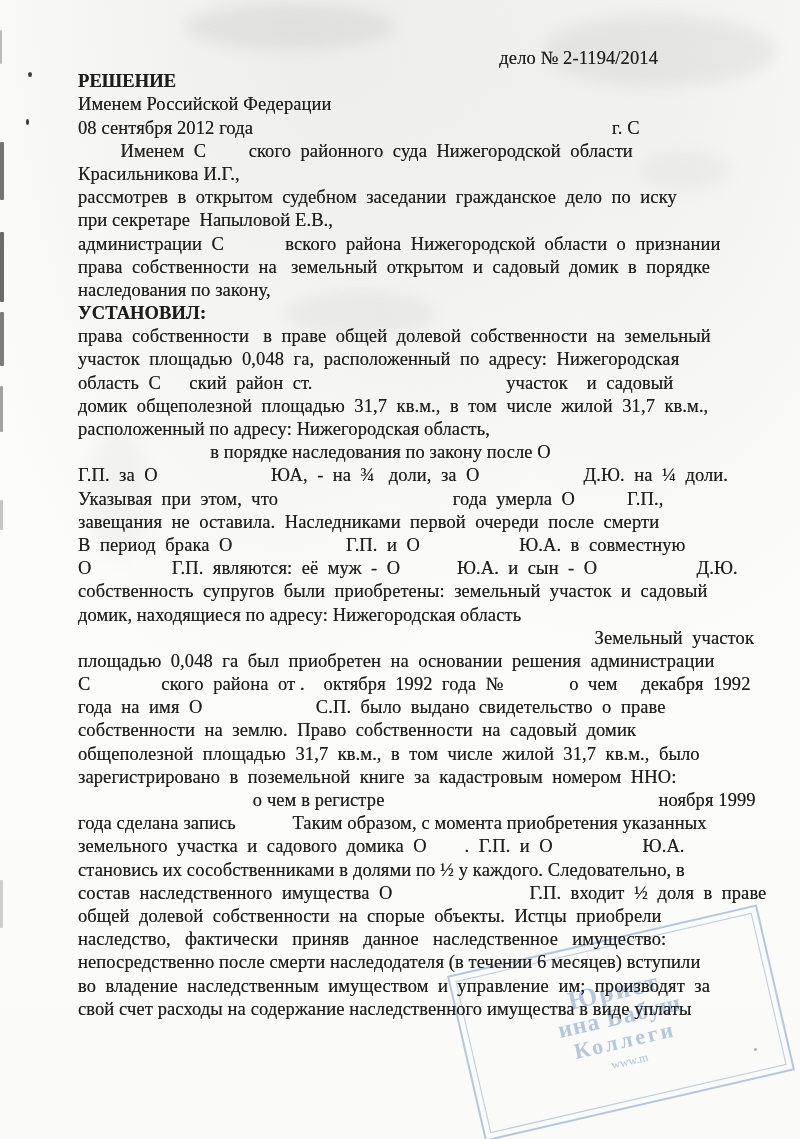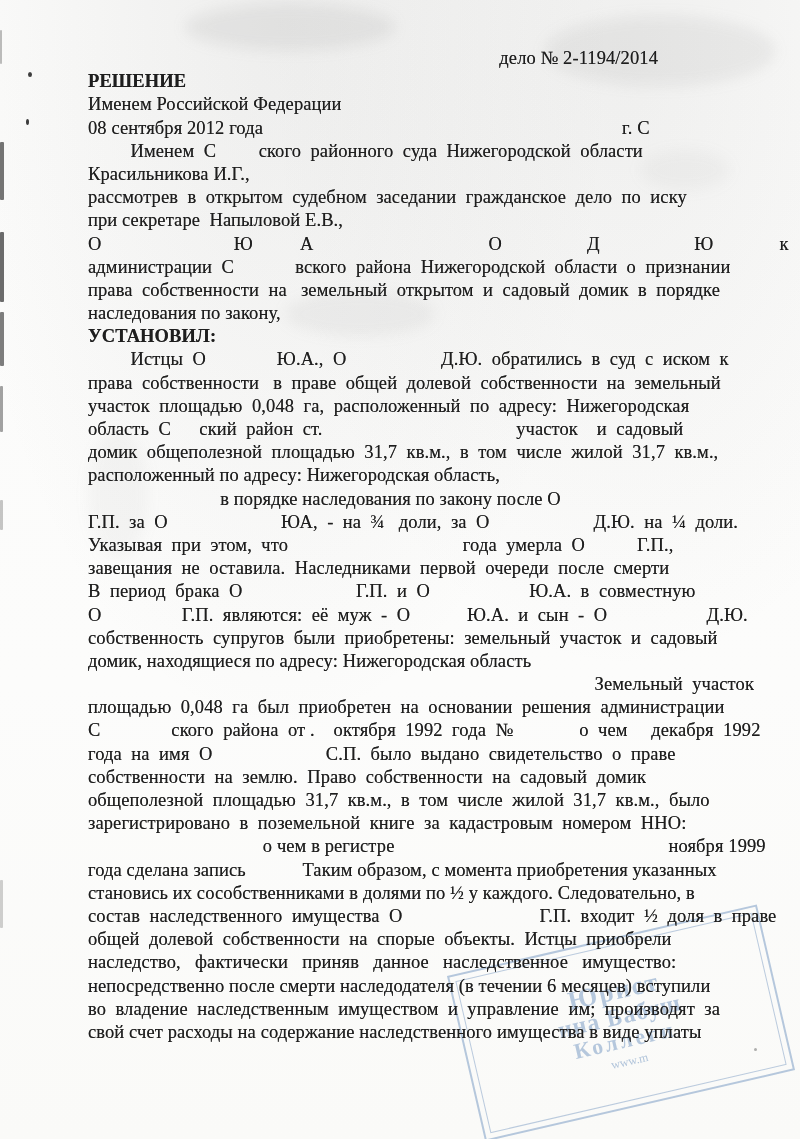--- a/index.html
+++ b/index.html
@@ -15,21 +15,21 @@
       radial-gradient(ellipse at 78% 6%, rgba(120,120,120,0.09), rgba(0,0,0,0) 40%),
       linear-gradient(180deg,#fbfbfa 0%, #fcfcfb 60%, #fafaf8 100%);
   }
   
   .doc{
     position:absolute;left:78px;top:47px;width:676px;
     font-size:18.5px;line-height:23.2px;color:#1e1e1e;
     text-shadow:0 0 0.5px rgba(20,20,20,0.65);
     letter-spacing:0.1px;
   }
-  .line{white-space:pre;height:23.2px;margin-left:10px;}
+  .line{white-space:pre;height:23.2px;}
   .a-center{text-align:left;}
   .a-right{text-align:right;}
   .bold{font-weight:700;}
   
   .stamp{
     position:absolute;left:462px;top:938px;width:318px;height:170px;
     transform:rotate(-13deg);
     border:2.5px solid rgba(124,156,196,0.55);
     padding:5px;box-sizing:border-box;z-index:1;
   }
@@ -74,26 +74,24 @@
 
   <div class="doc" id="doc-lines">
       <div class="line a-right" style="padding-right: 96px;">дело № 2-1194/2014</div>
       <div class="line a-center bold">РЕШЕНИЕ</div>
       <div class="line a-center">Именем Российской Федерации</div>
       <div class="line">08 сентября 2012 года                                                                            г. С</div>
       <div class="line">         Именем  С         ского  районного  суда  Нижегородской  области</div>
       <div class="line">Красильникова И.Г.,</div>
       <div class="line">рассмотрев  в  открытом  судебном  заседании  гражданское  дело  по  иску</div>
       <div class="line">при секретаре  Напыловой Е.В.,</div>
-      <div class="line">О                            Ю          А                                     О                  Д                    Ю              к</div>
       <div class="line">администрации  С             вского  района  Нижегородской  области  о  признании</div>
       <div class="line">права  собственности  на   земельный  открытом  и  садовый  домик  в  порядке</div>
       <div class="line">наследования по закону,</div>
       <div class="line a-center bold">УСТАНОВИЛ:</div>
-      <div class="line">         Истцы  О               Ю.А.,  О                    Д.Ю.  обратились  в  суд  с  иском  к</div>
       <div class="line">права  собственности   в  праве  общей  долевой  собственности  на  земельный</div>
       <div class="line">участок  площадью  0,048  га,  расположенный  по  адресу:  Нижегородская</div>
       <div class="line">область  С      ский  район  ст.                                         участок    и  садовый</div>
       <div class="line">домик  общеполезной  площадью  31,7  кв.м.,  в  том  числе  жилой  31,7  кв.м.,</div>
       <div class="line">расположенный по адресу: Нижегородская область,</div>
       <div class="line">                            в порядке наследования по закону после О</div>
       <div class="line">Г.П.  за  О                        ЮА,  -  на  ¾   доли,  за  О                      Д.Ю.  на  ¼  доли.</div>
       <div class="line">Указывая  при  этом,  что                                     года  умерла  О           Г.П.,</div>
       <div class="line">завещания  не  оставила.  Наследниками  первой  очереди  после  смерти</div>
       <div class="line">В  период  брака  О                        Г.П.  и  О                     Ю.А.  в  совместную</div>
@@ -102,20 +100,21 @@
       <div class="line">домик, находящиеся по адресу: Нижегородская область</div>
       <div class="line a-right">Земельный  участок</div>
       <div class="line">площадью  0,048  га  был  приобретен  на  основании  решения  администрации</div>
       <div class="line">С               ского  района  от .    октября  1992  года  №              о  чем     декабря  1992</div>
       <div class="line">года  на  имя  О                        С.П.  было  выдано  свидетельство  о  праве</div>
       <div class="line">собственности  на  землю.  Право  собственности  на  садовый  домик</div>
       <div class="line">общеполезной  площадью  31,7  кв.м.,  в  том  числе  жилой  31,7  кв.м.,  было</div>
       <div class="line">зарегистрировано  в  поземельной  книге  за  кадастровым  номером  ННО:</div>
       <div class="line">                                     о чем в регистре                                                          ноября 1999</div>
       <div class="line">года сделана запись            Таким образом, с момента приобретения указанных</div>
+      <div class="line">земельного  участка  и  садового  домика  О        .  Г.П.  и  О                   Ю.А.</div>
       <div class="line">становись их сособственниками в долями по ½ у каждого. Следовательно, в</div>
       <div class="line">состав  наследственного  имущества  О                             Г.П.  входит  ½  доля  в  праве</div>
       <div class="line">общей  долевой  собственности  на  спорые  объекты.  Истцы  приобрели</div>
       <div class="line">наследство,   фактически   приняв   данное   наследственное   имущество:</div>
       <div class="line">непосредственно после смерти наследодателя (в течении 6 месяцев) вступили</div>
       <div class="line">во  владение  наследственным  имуществом  и  управление  им;  производят  за</div>
       <div class="line">свой счет расходы на содержание наследственного имущества в виде уплаты</div>
     </div>
 
   <div class="edge-mark" style="top:30px;width:2px;height:34px;opacity:.35;"></div>

